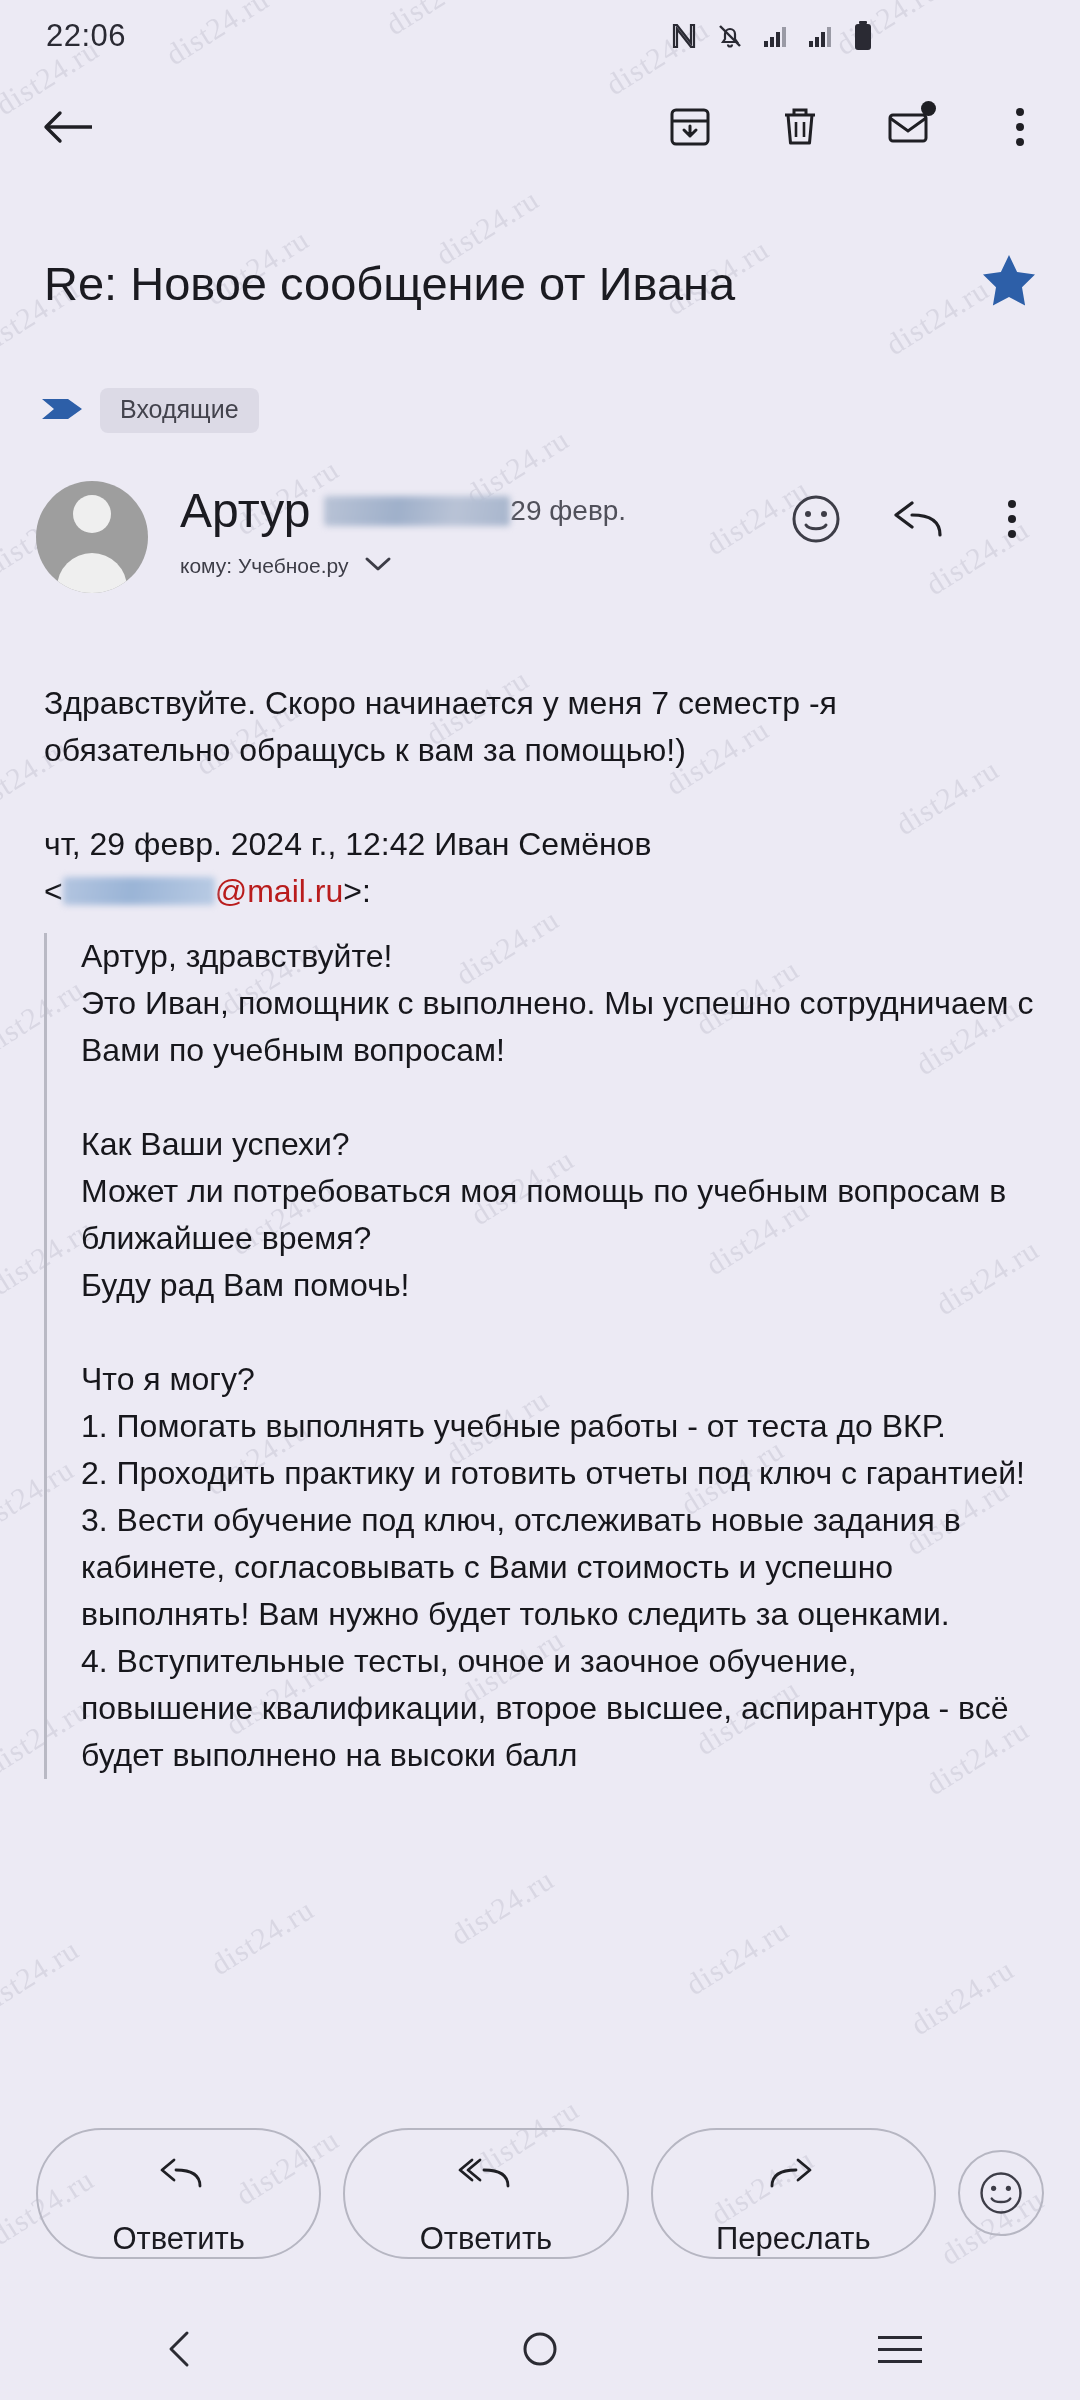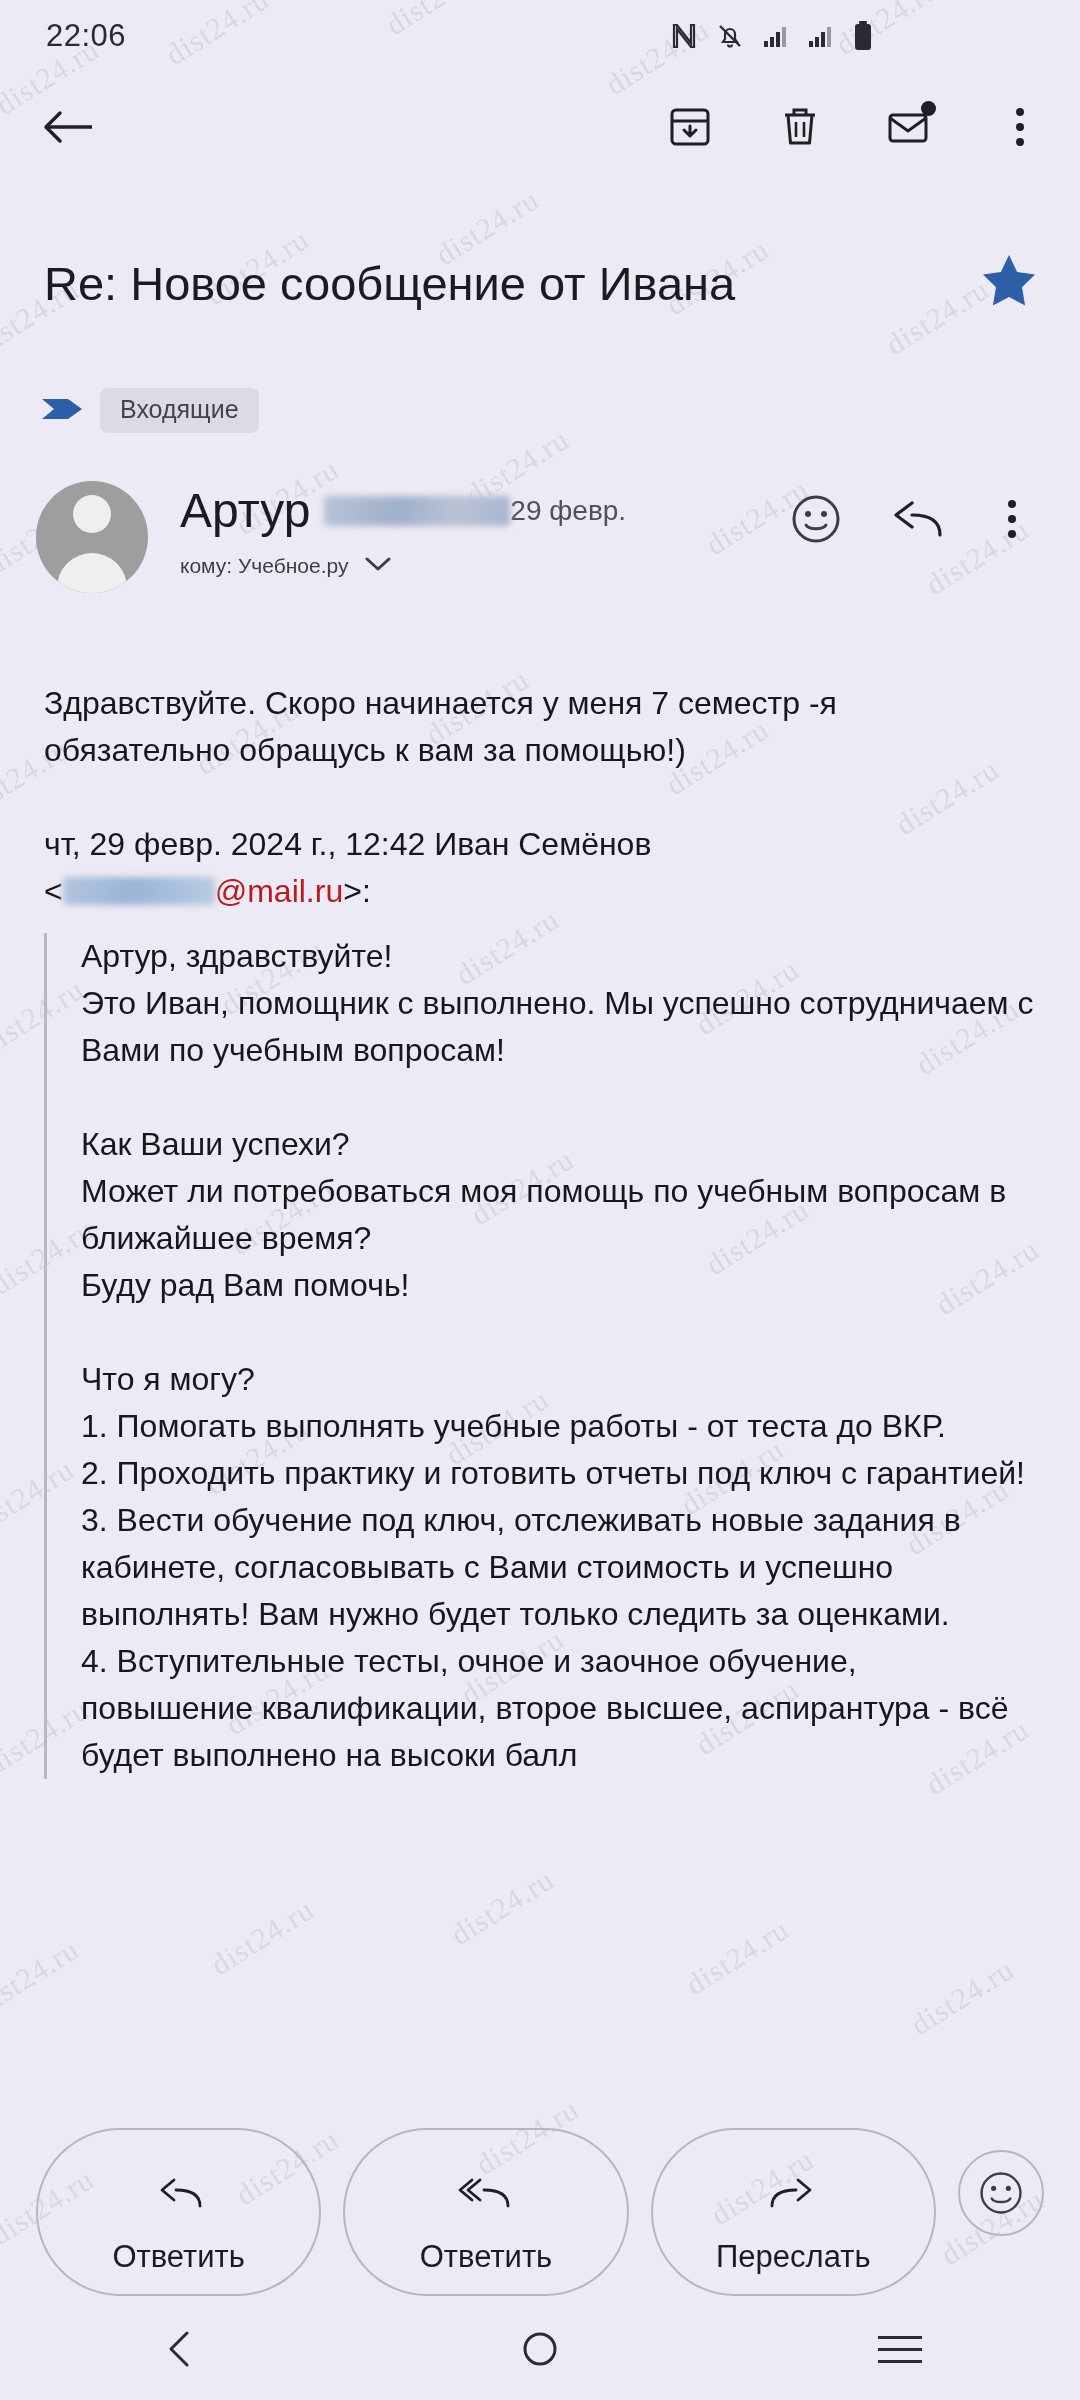--- a/index.html
+++ b/index.html
@@ -216,27 +216,27 @@
     width: 1080px;
     height: 170px;
     display: flex;
     align-items: flex-start;
     padding: 0 36px;
     gap: 22px;
     z-index: 9;
   }
   .act-btn {
     flex: 1;
-    height: 168px;
+    height: 131px;
     border: 2px solid #b6b6c2;
     border-radius: 90px;
     display: flex;
     flex-direction: column;
     align-items: center;
-    justify-content: center;
+    justify-content: space-between;
     padding-top: 26px;
     gap: 21px;
     background: transparent;
   }
   .act-btn span { font-size: 31px; color: #1b1b21; }
   .emoji-btn {
     width: 86px; height: 86px;
     border: 2px solid #b6b6c2;
     border-radius: 50%;
     display: flex; align-items: center; justify-content: center;

